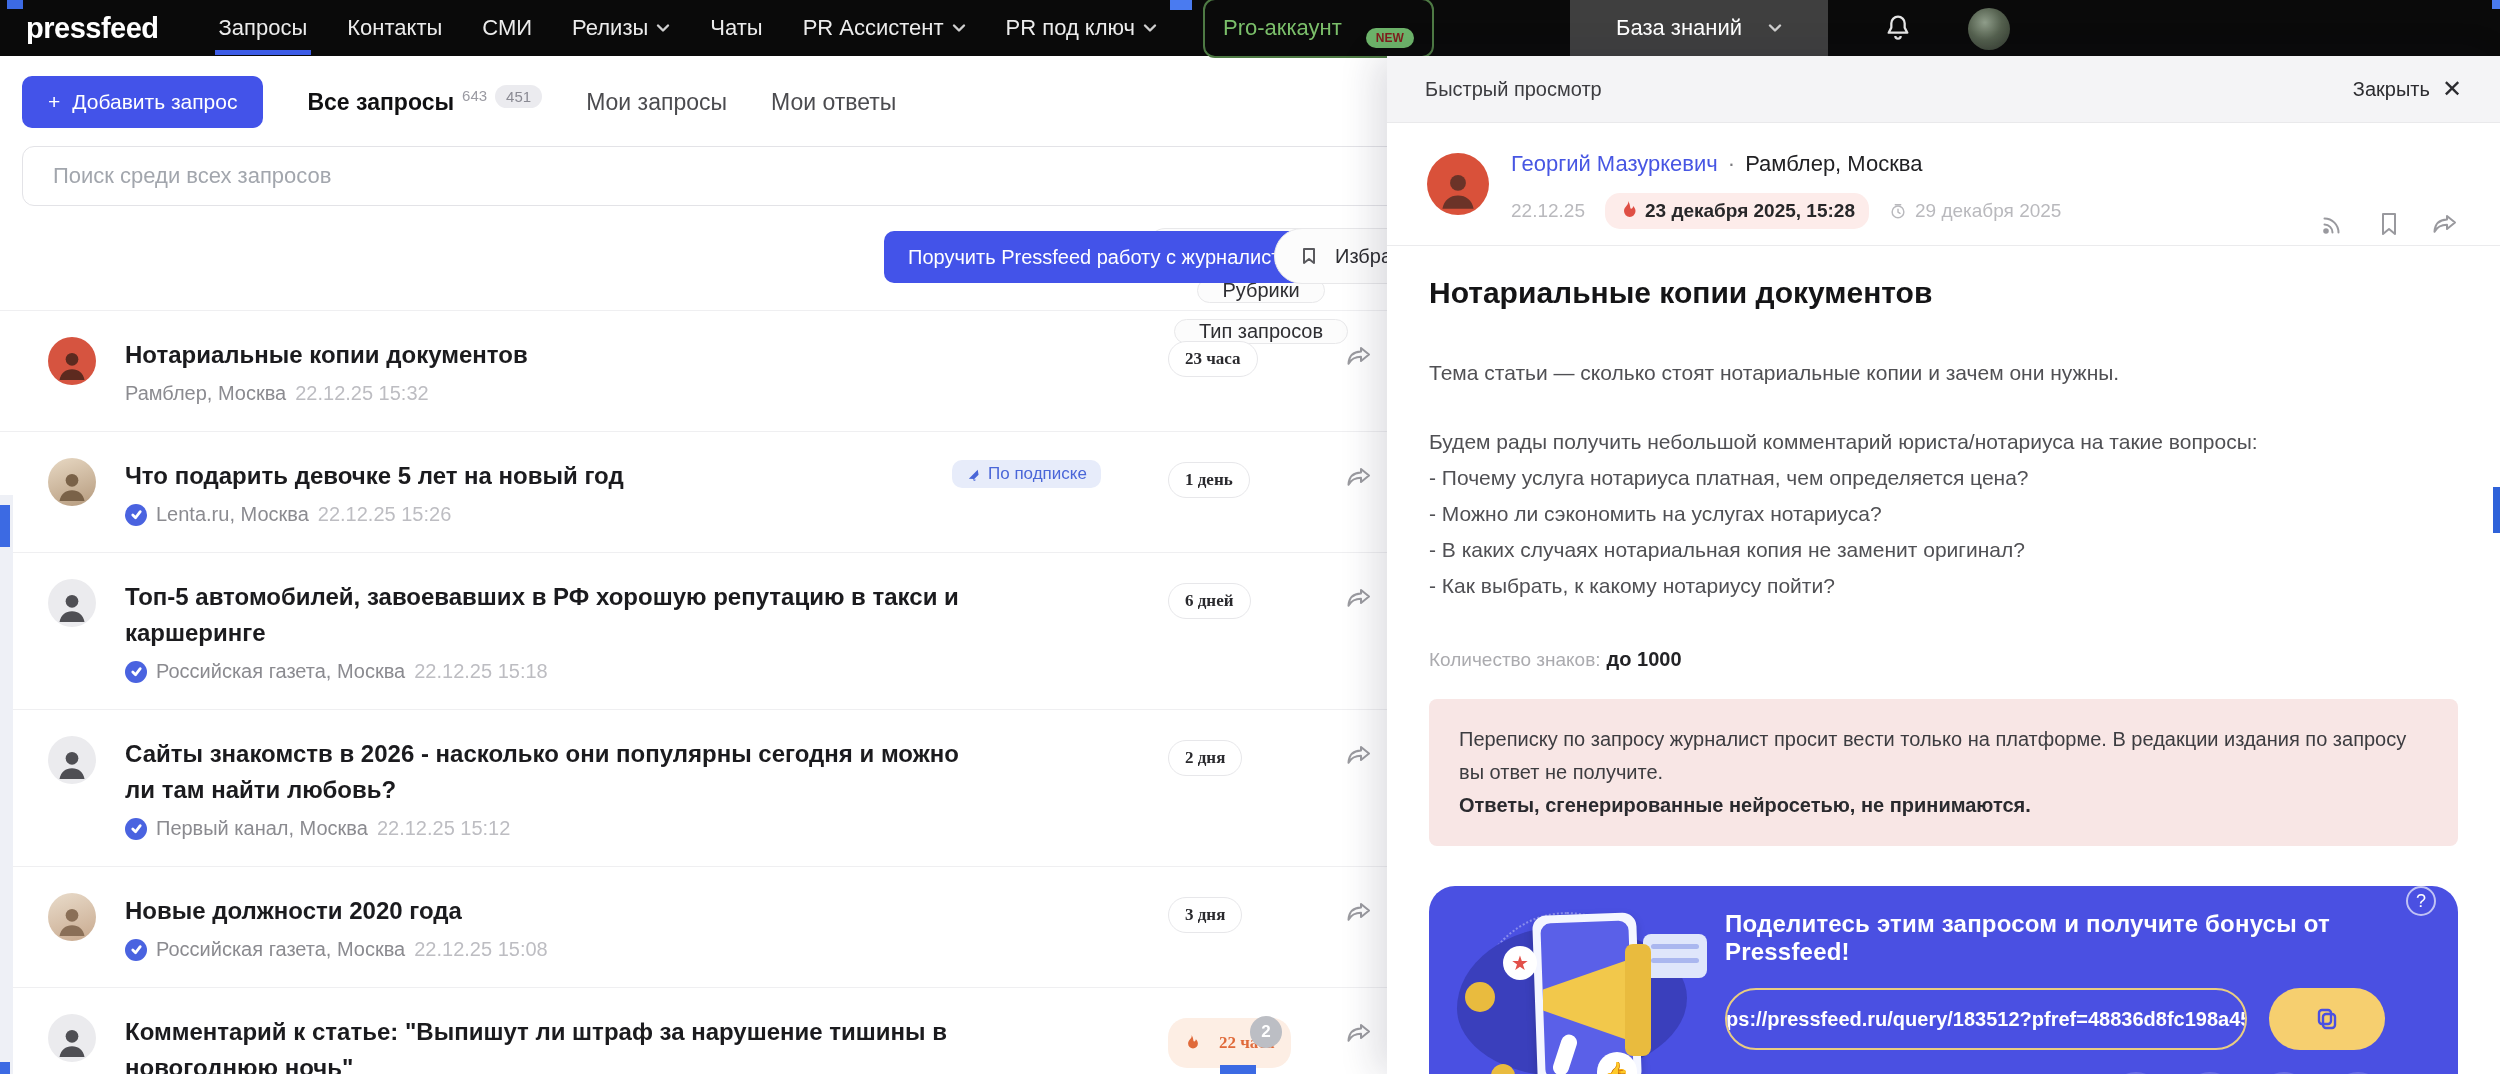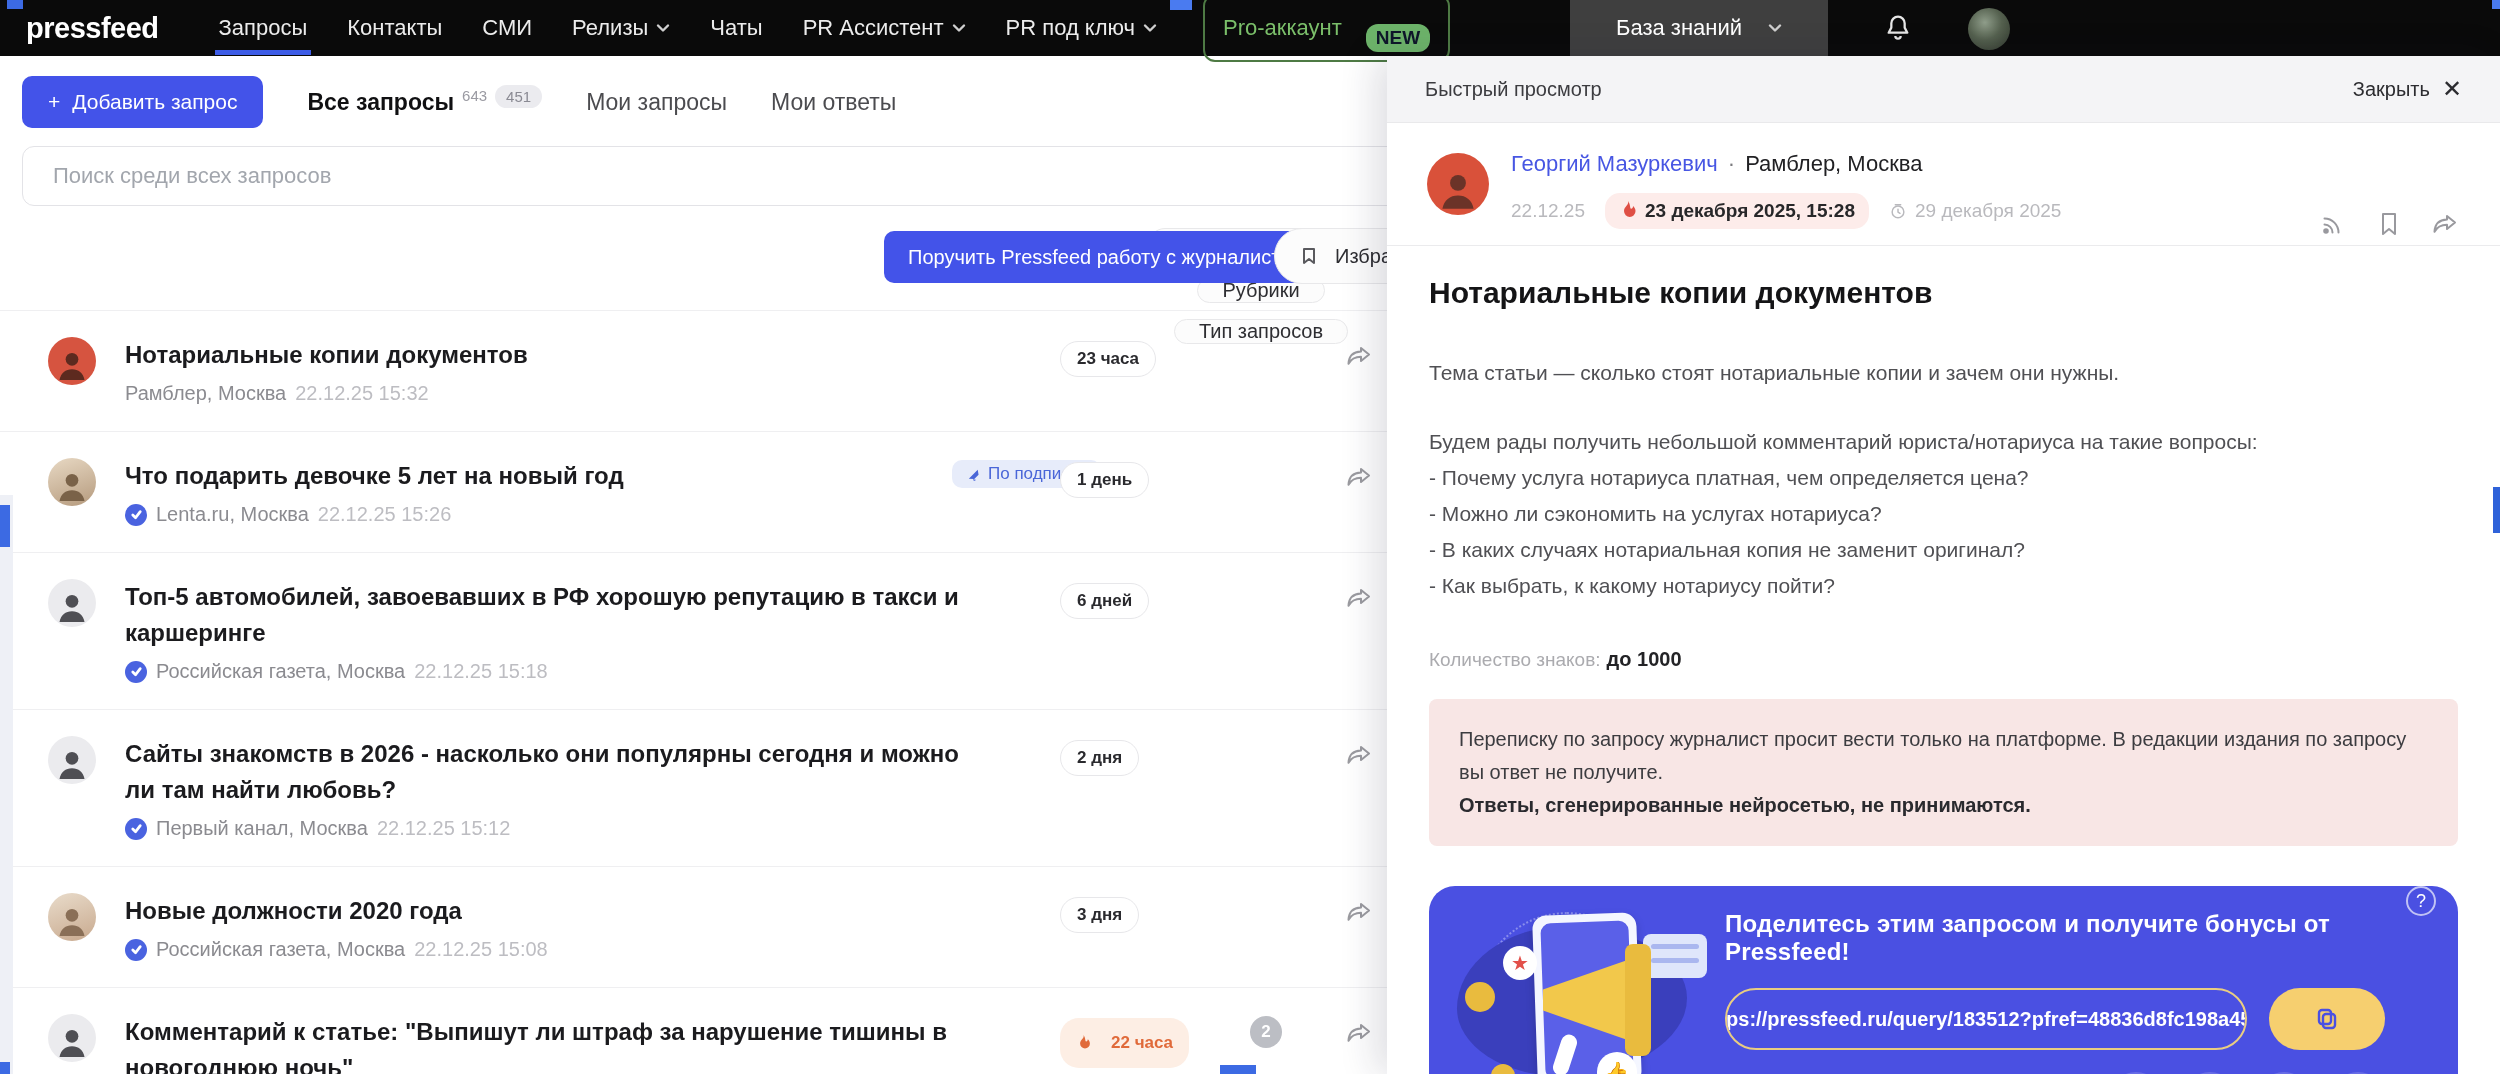--- a/index.html
+++ b/index.html
@@ -10,21 +10,21 @@
   
   .nav { position:absolute; left:0; top:0; width:2500px; height:56px; background:#0a0a0a; display:flex; align-items:center; }
   .logo { color:#fff; font-size:29px; font-weight:bold; letter-spacing:-0.5px; margin-left:26px; }
   .nav-items { display:flex; align-items:center; gap:40px; margin-left:60px; }
   .nav-link { color:#ececec; font-size:22px; display:flex; align-items:center; gap:8px; position:relative; cursor:pointer; }
   .nav-link.active::after { content:""; position:absolute; left:-4px; right:-4px; bottom:-14px; height:5px; background:#3d5ce6; }
   .chev { width:14px; height:14px; }
   .chev polyline { fill:none; stroke:#cfcfcf; stroke-width:2.4; stroke-linecap:round; stroke-linejoin:round; }
   .pro-pill { margin-left:46px; border:2px solid #4e7a44; border-radius:12px; padding:8px 18px; display:flex; align-items:center; gap:24px; cursor:pointer; }
   .pro-label { color:#7bbf6a; font-size:22px; }
-  .new-badge { background:#6db36a; color:#0f172a; font-size:19px; font-weight:bold; border-radius:12px; padding:3px 10px;margin-top:20px; }
+  .new-badge { background:#6db36a; color:#7f1d1d; font-size:12px; font-weight:bold; border-radius:12px; padding:3px 10px;margin-top:20px; }
   .kb { position:absolute; left:1570px; top:0; width:258px; height:56px; background:#3f3f3f; display:flex; align-items:center; justify-content:center; gap:26px; color:#fff; font-size:22px; cursor:pointer; }
   .bell { position:absolute; left:1882px; top:12px; width:32px; height:32px; cursor:pointer; }
   .bell svg { width:32px; height:32px; }
   .nav-avatar { position:absolute; left:1968px; top:8px; width:42px; height:42px; border-radius:50%;
     background:radial-gradient(circle at 40% 35%, #8f9d8a 0%, #55614f 45%, #2e352b 100%); cursor:pointer; }
 
   
   .left { position:absolute; left:0; top:56px; width:2500px; }
   .toolbar { display:flex; align-items:center; padding:20px 0 0 22px; gap:44px; }
   .add-btn { background:#4353e9; color:#fff; border:none; border-radius:10px; height:52px; padding:0 26px; font-size:21px; font-family:inherit; display:flex; align-items:center; gap:12px; cursor:pointer; }
@@ -52,21 +52,21 @@
   .av-blond { background:linear-gradient(160deg,#e8d9c4,#b59a7d); } .av-blond path,.av-blond circle{ fill:#7a6248; }
   .av-sil { background:#ebebee; } .av-sil path,.av-sil circle { fill:#4f4f54; }
   .av-warm { background:linear-gradient(160deg,#e9dccb,#c8a98e); } .av-warm path,.av-warm circle{ fill:#8a6f57; }
   .rtitle { font-size:24px; font-weight:bold; color:#1b1b1e; line-height:36px; max-width:855px; }
   .rmeta { margin-top:9px; display:flex; align-items:center; gap:9px; font-size:20px; }
   .rmeta .src { color:#8b8b90; }
   .rmeta .tm { color:#bdbdc2; }
   .vcheck { width:22px; height:22px; border-radius:50%; background:#4a63e0; display:flex; align-items:center; justify-content:center; flex:none; }
   .vcheck svg { width:13px; height:13px; }
   .vcheck polyline { fill:none; stroke:#fff; stroke-width:3; stroke-linecap:round; stroke-linejoin:round; }
-  .age { position:absolute; left:1060px; top:30px; border:1px solid #e7e7ea; border-radius:19px; background:#fff; padding:7px 16px; font-size:17px; font-weight:bold; color:#2a2a2e; white-space:nowrap; }
+  .age { position:absolute; left:1168px; top:30px; border:1px solid #e7e7ea; border-radius:19px; background:#fff; padding:7px 16px; font-size:17px; font-weight:bold; color:#2a2a2e; white-space:nowrap;font-family:Liberation Serif, serif; }
   .age.hot { border:none; background:#fdeee4; color:#e06a3a; display:flex; align-items:center; gap:20px; padding:15px 16px; }
   .flame { width:15px; height:17px; }
   .sub-pill { position:absolute; left:952px; top:28px; background:#e7ecfa; color:#4a66d8; border-radius:10px; padding:4px 14px; font-size:17px; display:flex; align-items:center; gap:7px; white-space:nowrap; }
   .sub-pill svg { width:15px; height:15px; }
   .sub-pill path { fill:#4a66d8; }
   .count { position:absolute; left:1250px; top:28px; width:32px; height:32px; border-radius:50%; background:#bcbec4; color:#fff; font-size:17px; font-weight:bold; display:flex; align-items:center; justify-content:center; }
   .share { position:absolute; left:1344px; top:30px; width:30px; height:30px; cursor:pointer; }
   .share svg, .qv-icons svg { width:30px; height:30px; }
   .share path { fill:none; stroke:#9b9ba0; stroke-width:2; stroke-linejoin:round; }
 

